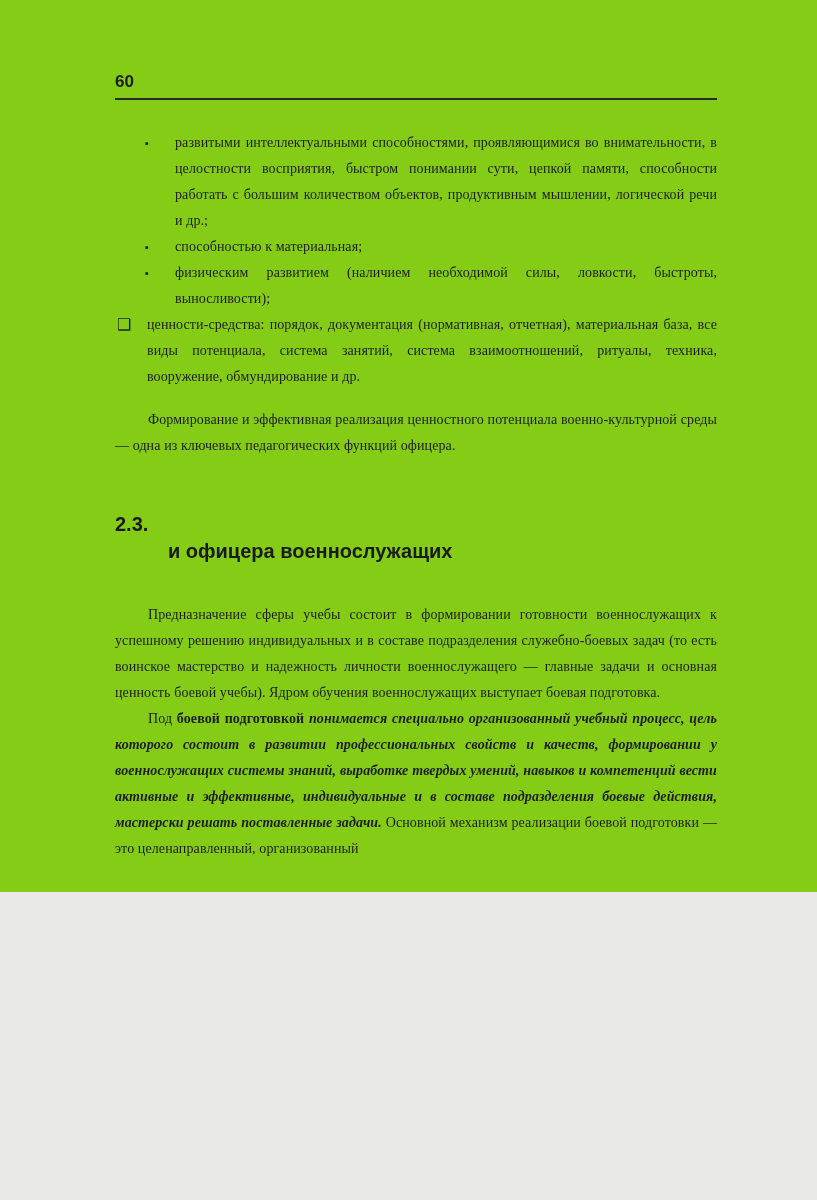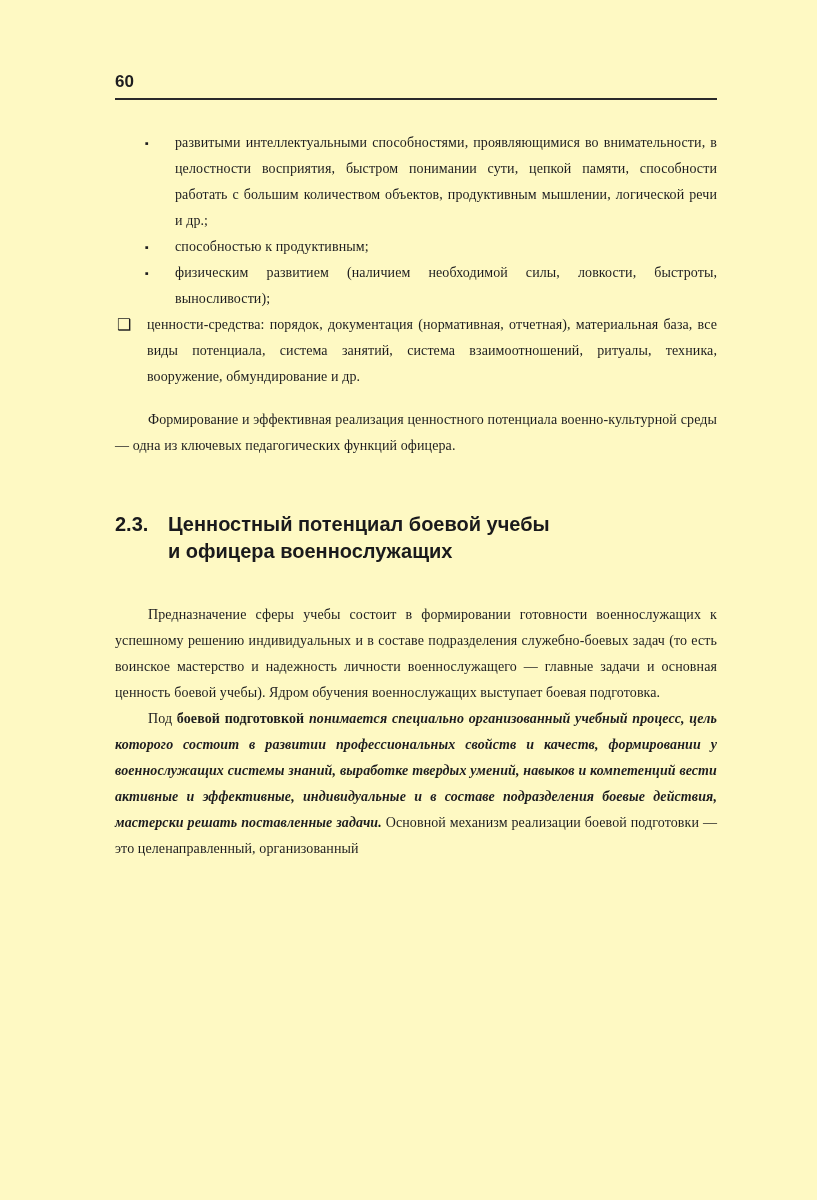--- a/index.html
+++ b/index.html
@@ -1,21 +1,21 @@
 <!DOCTYPE html>
 <html><head>
 <meta charset="utf-8">
 <style>
   html, body { margin: 0; padding: 0; background: #e9e9e7; }
   .page {
     position: relative;
     width: 817px;
-    height: 1200px;
+    height: 892px;
     margin: 0 auto;
-    background: #fef9c3;
+    background: #84cc16;
     overflow: hidden;
     font-family: "Liberation Serif", "DejaVu Serif", serif;
     color: #1d1d1f;
   }
   .content {
     position: absolute;
     left: 115px;
     top: 72px;
     width: 602px;
   }
@@ -85,38 +85,38 @@
 
     <div class="page-number">60</div>
     <div class="header-rule"></div>
 
     <div class="bullet-row">
       <span class="bullet-marker">▪</span>
       <div class="bullet-text">развитыми интеллектуальными способностями, проявляющимися во внимательности, в целостности восприятия, быстром понимании сути, цепкой памяти, способности работать с большим количеством объектов, продуктивным мышлении, логической речи и др.;</div>
     </div>
     <div class="bullet-row">
       <span class="bullet-marker">▪</span>
-      <div class="bullet-text">способностью к продуктивным;</div>
+      <div class="bullet-text">способностью к материальная;</div>
     </div>
     <div class="bullet-row">
       <span class="bullet-marker">▪</span>
       <div class="bullet-text">физическим развитием (наличием необходимой силы, ловкости, быстроты, выносливости);</div>
     </div>
 
     <div class="check-row">
       <span class="check-marker">❑</span>
       <div class="check-text">ценности-средства: порядок, документация (нормативная, отчетная), материальная база, все виды потенциала, система занятий, система взаимоотношений, ритуалы, техника, вооружение, обмундирование и др.</div>
     </div>
 
     <p class="para indent para-gap">Формирование и эффективная реализация ценностного потенциала военно-культурной среды — одна из ключевых педагогических функций офицера.</p>
 
     <h2 class="section-heading">
       <span class="h-num">2.3.</span>
       <span class="h-title">
-        <span>Ценностный потенциал боевой учебы</span><br>
+        <br>
         <span>и офицера военнослужащих</span>
       </span>
     </h2>
 
 
     <p class="para indent">Предназначение сферы учебы состоит в формировании готовности военнослужащих к успешному решению индивидуальных и в составе подразделения служебно-боевых задач (то есть воинское мастерство и надежность личности военнослужащего — главные задачи и основная ценность боевой учебы). Ядром обучения военнослужащих выступает боевая подготовка.</p>
 
     <p class="para indent"><span class="run-normal">Под </span><span class="run-bold">боевой подготовкой</span><span class="run-normal"> </span><span class="run-bold-italic">понимается специально организованный учебный процесс, цель которого состоит в развитии профессиональных свойств и качеств, формировании у военнослужащих системы знаний, выработке твердых умений, навыков и компетенций вести активные и эффективные, индивидуальные и в составе подразделения боевые действия, мастерски решать поставленные задачи.</span><span class="run-normal"> Основной механизм реализации боевой подготовки — это целенаправленный, организованный</span></p>
 
   </div>

